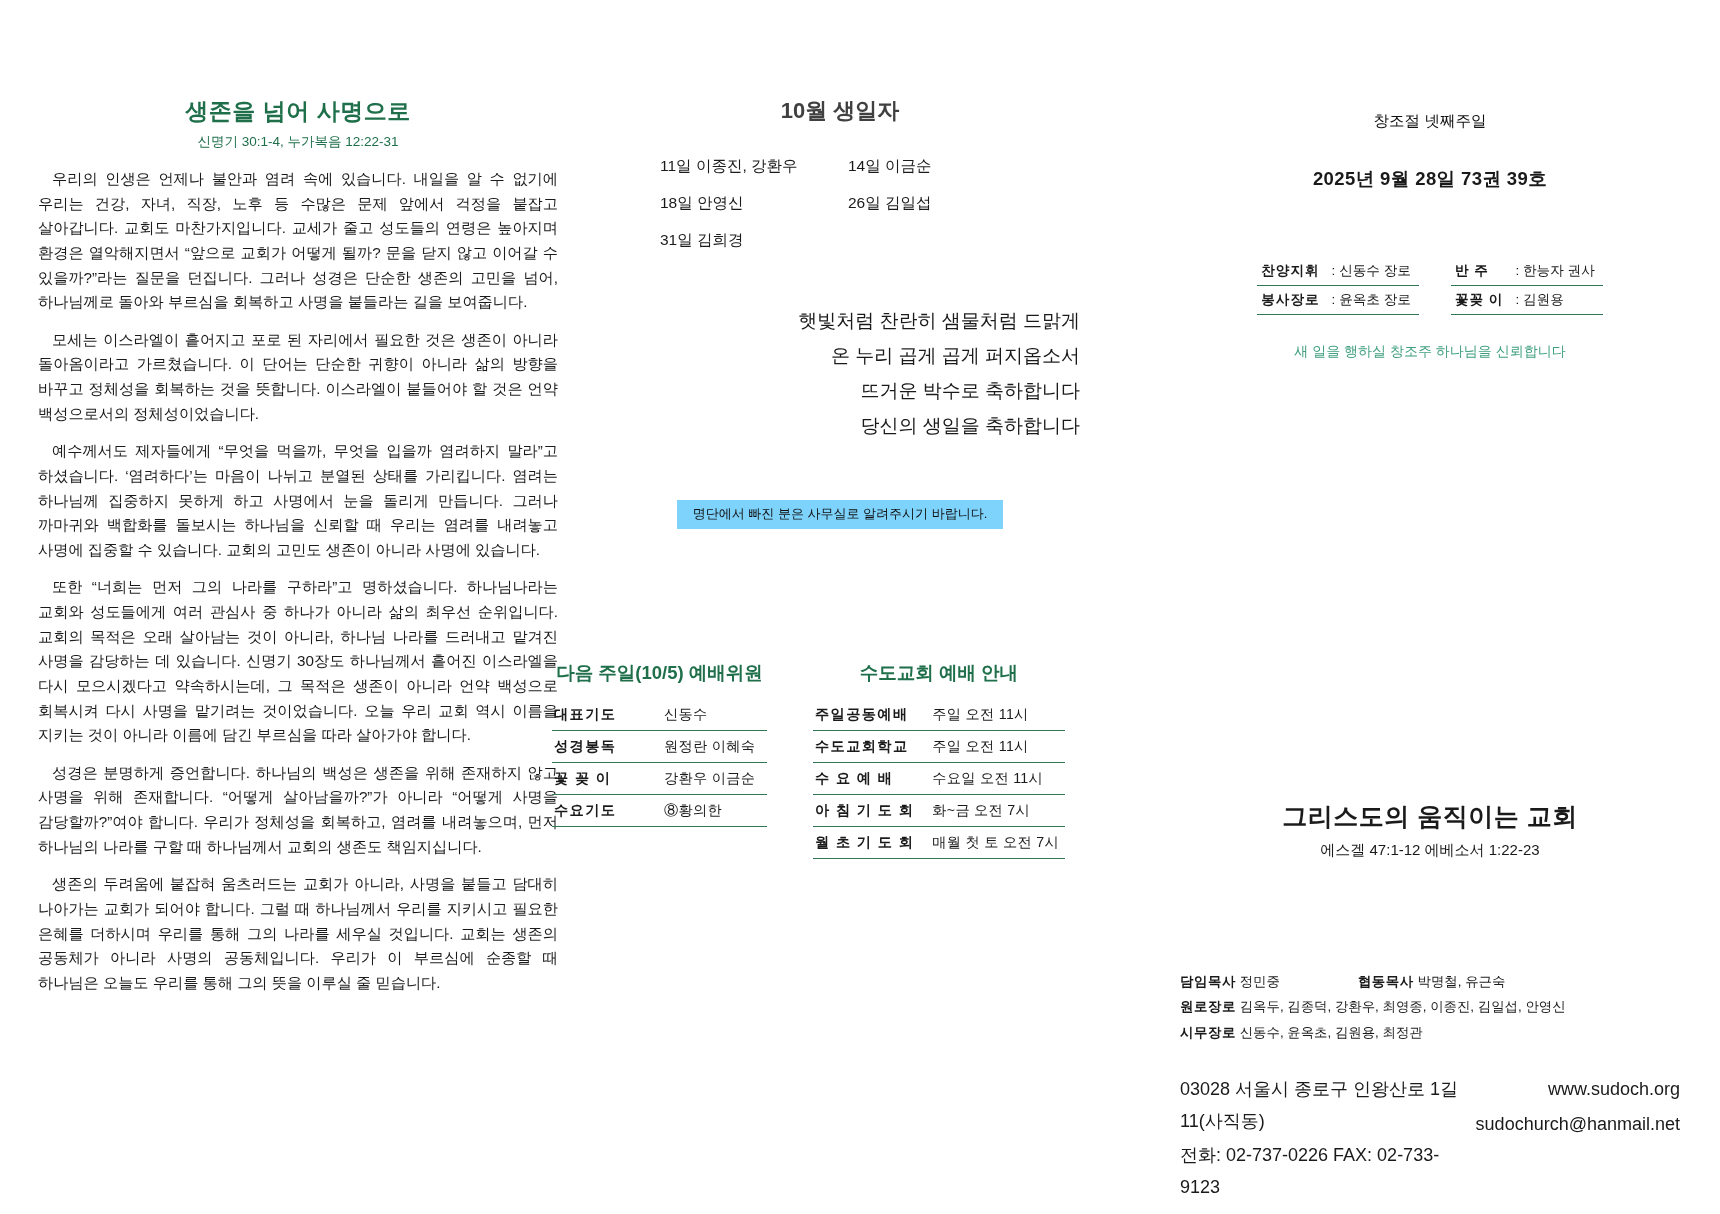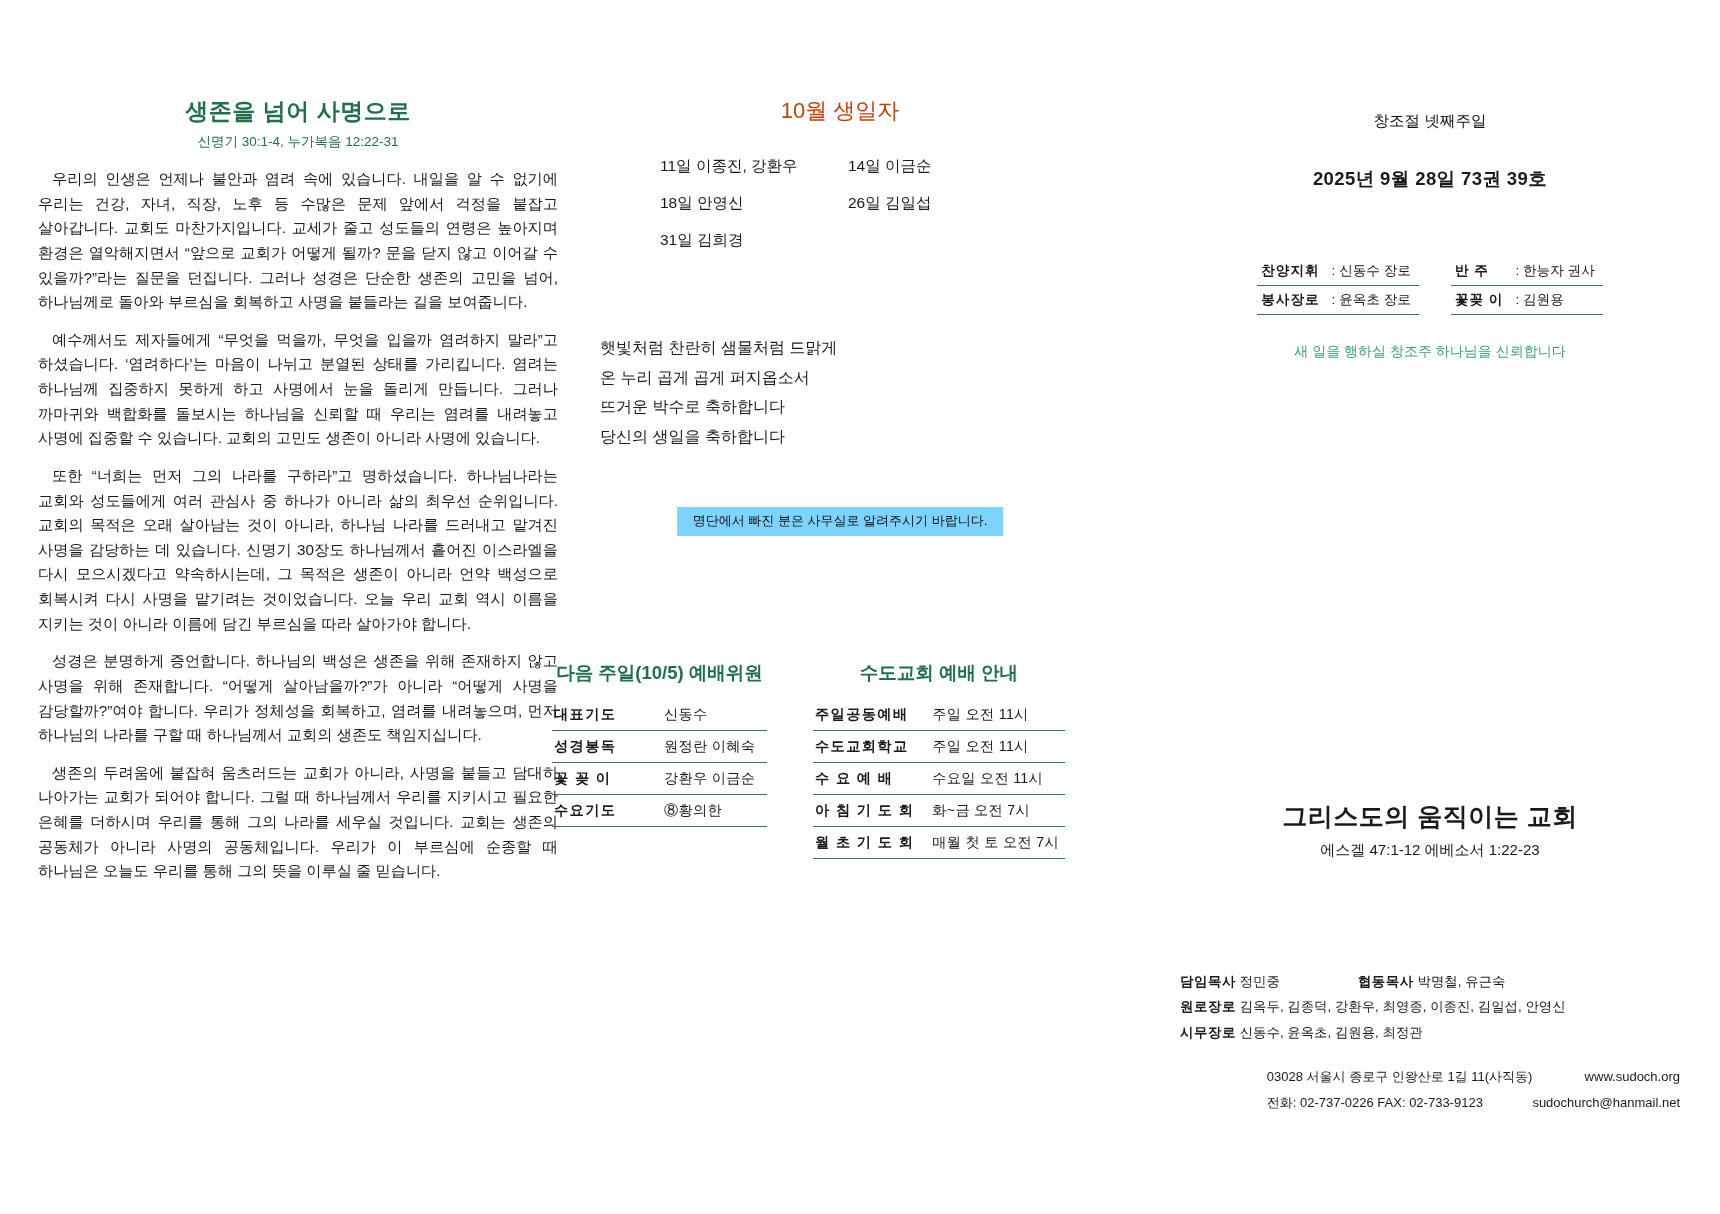--- a/index.html
+++ b/index.html
@@ -54,41 +54,41 @@
 
   
   .col-mid {
     position: absolute;
     left: 600px;
     top: 96px;
     width: 480px;
   }
   .mid-title {
     text-align: center;
-    color: #c2410c;
+    color: #404040;
     font-size: 22px;
-    font-weight: normal;
+    font-weight: bold;
     margin: 0 0 30px 0;
   }
   .birthday-grid {
     margin: 0 auto;
     width: 360px;
     display: grid;
     grid-template-columns: 1fr 1fr;
     row-gap: 21px;
     font-size: 15.5px;
     gap: 16px;
   }
   .birthday-cell {
     white-space: nowrap;
   }
   .poem {
-    margin-top: 82px;
-    text-align: left;
-    font-size: 16px;
+    margin-top: 52px;
+    text-align: right;
+    font-size: 19px;
     line-height: 1.85;
   }
   .notice-box {
     margin: 56px auto 0 auto;
     width: 318px;
     background: #7dd3fc;
     text-align: center;
     font-size: 13px;
     padding: 5px 4px 6px 4px;
     color: #111;
@@ -205,39 +205,40 @@
     font-size: 13.4px;
     line-height: 1.75;
   }
   .f-row1 {
     display: flex;
     gap: 78px;
   }
   .f-b { font-weight: bold; letter-spacing: 0.6px; }
   .f-line { margin-top: 2px; }
   .f-contact {
-    margin-top: 22px;
+    margin-top: 30px;
     display: flex;
-    justify-content: flex-end;
-    font-size: 13px;
+    justify-content: space-between;
+    font-size: 18px;
   }
   .f-contact-left div { margin-bottom: 3px; }
   .f-contact-right { text-align: right; }
   .f-contact-right div { margin-bottom: 3px; }
 </style>
 </head>
 <body>
 
 <div class="page">
 
   <div class="col-left">
     <h1 class="sermon-title">생존을 넘어 사명으로</h1>
     <div class="sermon-ref">신명기 30:1-4, 누가복음 12:22-31</div>
     <div class="sermon-body">
       <p>우리의 인생은 언제나 불안과 염려 속에 있습니다. 내일을 알 수 없기에 우리는 건강, 자녀, 직장, 노후 등 수많은 문제 앞에서 걱정을 붙잡고 살아갑니다. 교회도 마찬가지입니다. 교세가 줄고 성도들의 연령은 높아지며 환경은 열악해지면서 “앞으로 교회가 어떻게 될까? 문을 닫지 않고 이어갈 수 있을까?”라는 질문을 던집니다. 그러나 성경은 단순한 생존의 고민을 넘어, 하나님께로 돌아와 부르심을 회복하고 사명을 붙들라는 길을 보여줍니다.</p>
+      <p>모세는 이스라엘이 흩어지고 포로 된 자리에서 필요한 것은 생존이 아니라 돌아옴이라고 가르쳤습니다. 이 단어는 단순한 귀향이 아니라 삶의 방향을 바꾸고 정체성을 회복하는 것을 뜻합니다. 이스라엘이 붙들어야 할 것은 언약 백성으로서의 정체성이었습니다.</p>
       <p>예수께서도 제자들에게 “무엇을 먹을까, 무엇을 입을까 염려하지 말라”고 하셨습니다. ‘염려하다’는 마음이 나뉘고 분열된 상태를 가리킵니다. 염려는 하나님께 집중하지 못하게 하고 사명에서 눈을 돌리게 만듭니다. 그러나 까마귀와 백합화를 돌보시는 하나님을 신뢰할 때 우리는 염려를 내려놓고 사명에 집중할 수 있습니다. 교회의 고민도 생존이 아니라 사명에 있습니다.</p>
       <p>또한 “너희는 먼저 그의 나라를 구하라”고 명하셨습니다. 하나님나라는 교회와 성도들에게 여러 관심사 중 하나가 아니라 삶의 최우선 순위입니다. 교회의 목적은 오래 살아남는 것이 아니라, 하나님 나라를 드러내고 맡겨진 사명을 감당하는 데 있습니다. 신명기 30장도 하나님께서 흩어진 이스라엘을 다시 모으시겠다고 약속하시는데, 그 목적은 생존이 아니라 언약 백성으로 회복시켜 다시 사명을 맡기려는 것이었습니다. 오늘 우리 교회 역시 이름을 지키는 것이 아니라 이름에 담긴 부르심을 따라 살아가야 합니다.</p>
       <p>성경은 분명하게 증언합니다. 하나님의 백성은 생존을 위해 존재하지 않고 사명을 위해 존재합니다. “어떻게 살아남을까?”가 아니라 “어떻게 사명을 감당할까?”여야 합니다. 우리가 정체성을 회복하고, 염려를 내려놓으며, 먼저 하나님의 나라를 구할 때 하나님께서 교회의 생존도 책임지십니다.</p>
       <p>생존의 두려움에 붙잡혀 움츠러드는 교회가 아니라, 사명을 붙들고 담대히 나아가는 교회가 되어야 합니다. 그럴 때 하나님께서 우리를 지키시고 필요한 은혜를 더하시며 우리를 통해 그의 나라를 세우실 것입니다. 교회는 생존의 공동체가 아니라 사명의 공동체입니다. 우리가 이 부르심에 순종할 때 하나님은 오늘도 우리를 통해 그의 뜻을 이루실 줄 믿습니다.</p>
     </div>
   </div>
 
   <div class="col-mid">
     <h2 class="mid-title">10월 생일자</h2>
     <div class="birthday-grid">

